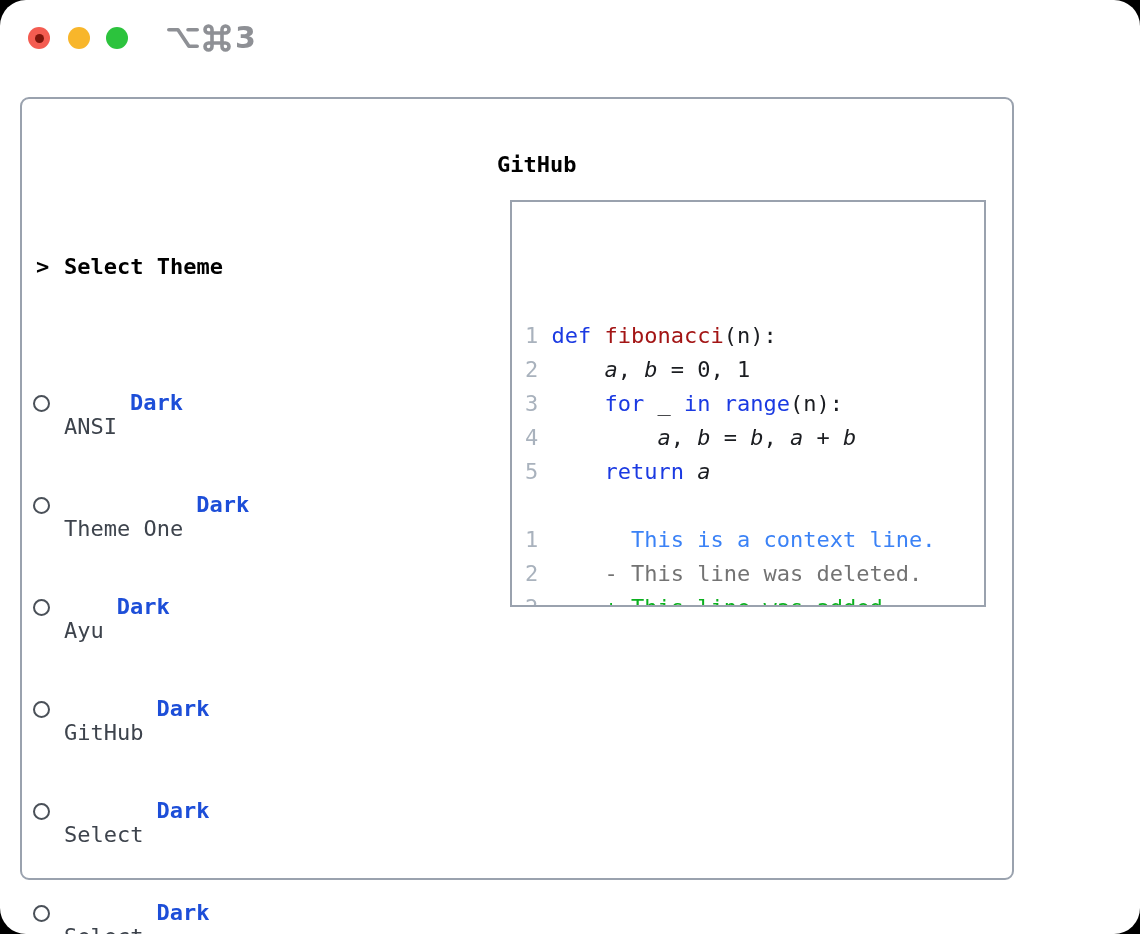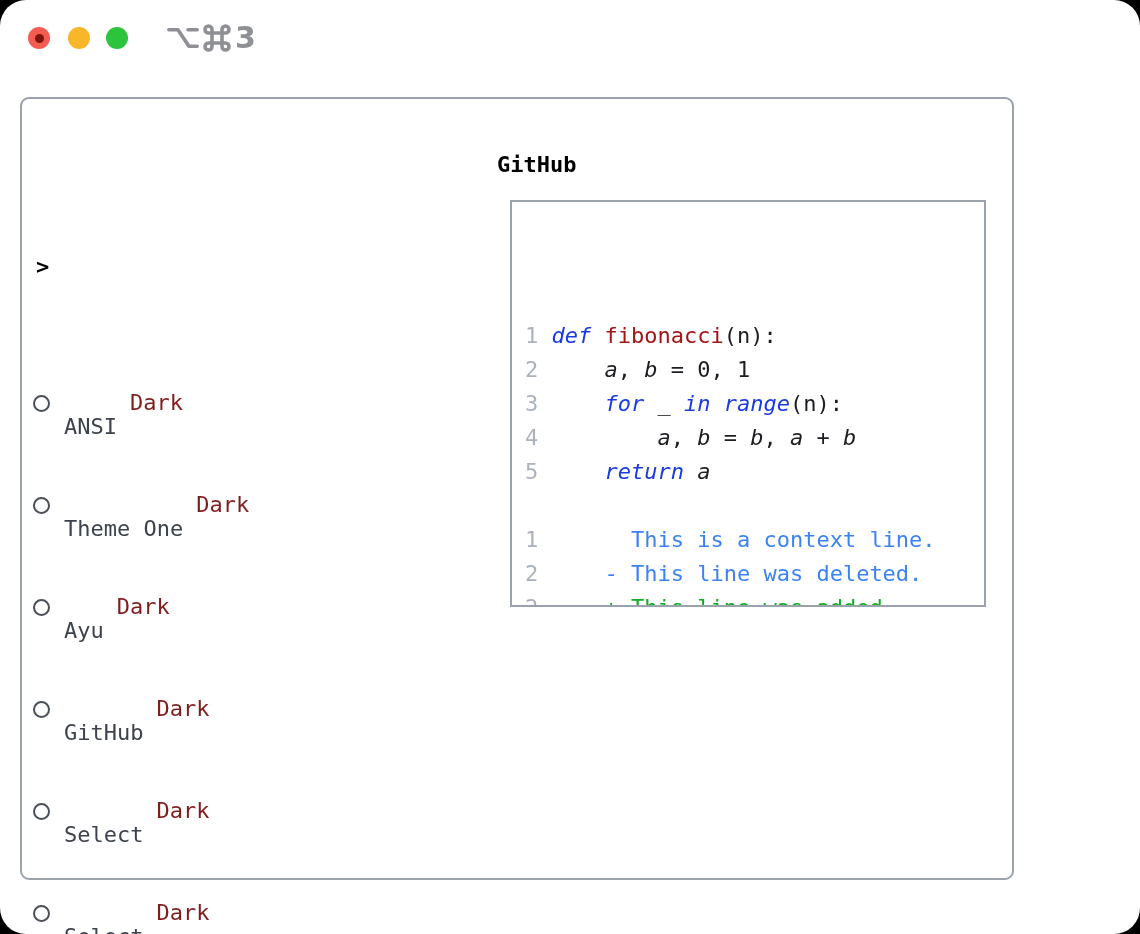--- a/index.html
+++ b/index.html
@@ -40,41 +40,41 @@
   .menu {
     position:absolute; left:9px; top:49px;
     font-size:22px; line-height:34px; white-space:pre;
   }
   .row { display:flex; align-items:center; height:34px; }
   .mark { width:33px; height:34px; display:flex; align-items:center; flex:0 0 33px; }
   .prompt { font-weight:bold; color:#000; margin-left:5px; }
   .ring { width:13px; height:13px; border:2px solid #4a5058; border-radius:50%; margin-left:2px; }
   .hrow .htitle { font-weight:bold; color:#000; }
   .tname { color:#3d434c;margin-top:48px; }
-  .ttag { color:#7f1d1d; margin-left:13px; }
+  .ttag { color:#1d4ed8; margin-left:13px;font-weight:bold; }
   
   .preview-title {
     position:absolute; left:475px; top:49px;
     font-size:22px; line-height:34px; font-weight:bold; color:#000;
   }
   .pbox {
     position:absolute; left:488px; top:101px; width:476px; height:407px;
     box-sizing:border-box; border:2px solid #9aa2ae;
     padding:49px 0 0 13px;
     font-size:22px; line-height:34px; white-space:pre;
     overflow:hidden;
   }
   .cline { height:34px; }
   .cnum { color:#a9b2bd; }
-  .kw  { color:#1b3ae2;font-style:italic; }
+  .kw  { color:#1b3ae2; }
   .fn  { color:#a31515; }
   .pl  { color:#1b1d21; }
   .it  { color:#1b1d21; font-style:italic; }
   .ctx { color:#3b82f6; }
-  .del { color:#3b82f6; }
+  .del { color:#737373; }
   .add { color:#0bb01e; }
 </style>
 </head>
 <body>
 
 <div class="window">
 
   <div class="tl tl-close"></div>
   <div class="tl tl-min"></div>
   <div class="tl tl-zoom"></div>
@@ -101,20 +101,21 @@
     </span>
     <span class="num3">3</span>
   </div>
 
   <div class="panel">
 
     <div class="menu">
 
       <div class="row hrow">
         <span class="mark"><span class="prompt">&gt;</span></span>
+        <span class="htitle">Select Theme</span>
       </div>
 
       <div class="row">
         <span class="mark"><i class="ring"></i></span>
         <span class="tname">ANSI</span>
         <span class="ttag">Dark</span>
       </div>
       <div class="row">
         <span class="mark"><i class="ring"></i></span>
         <span class="tname">Theme One</span>

